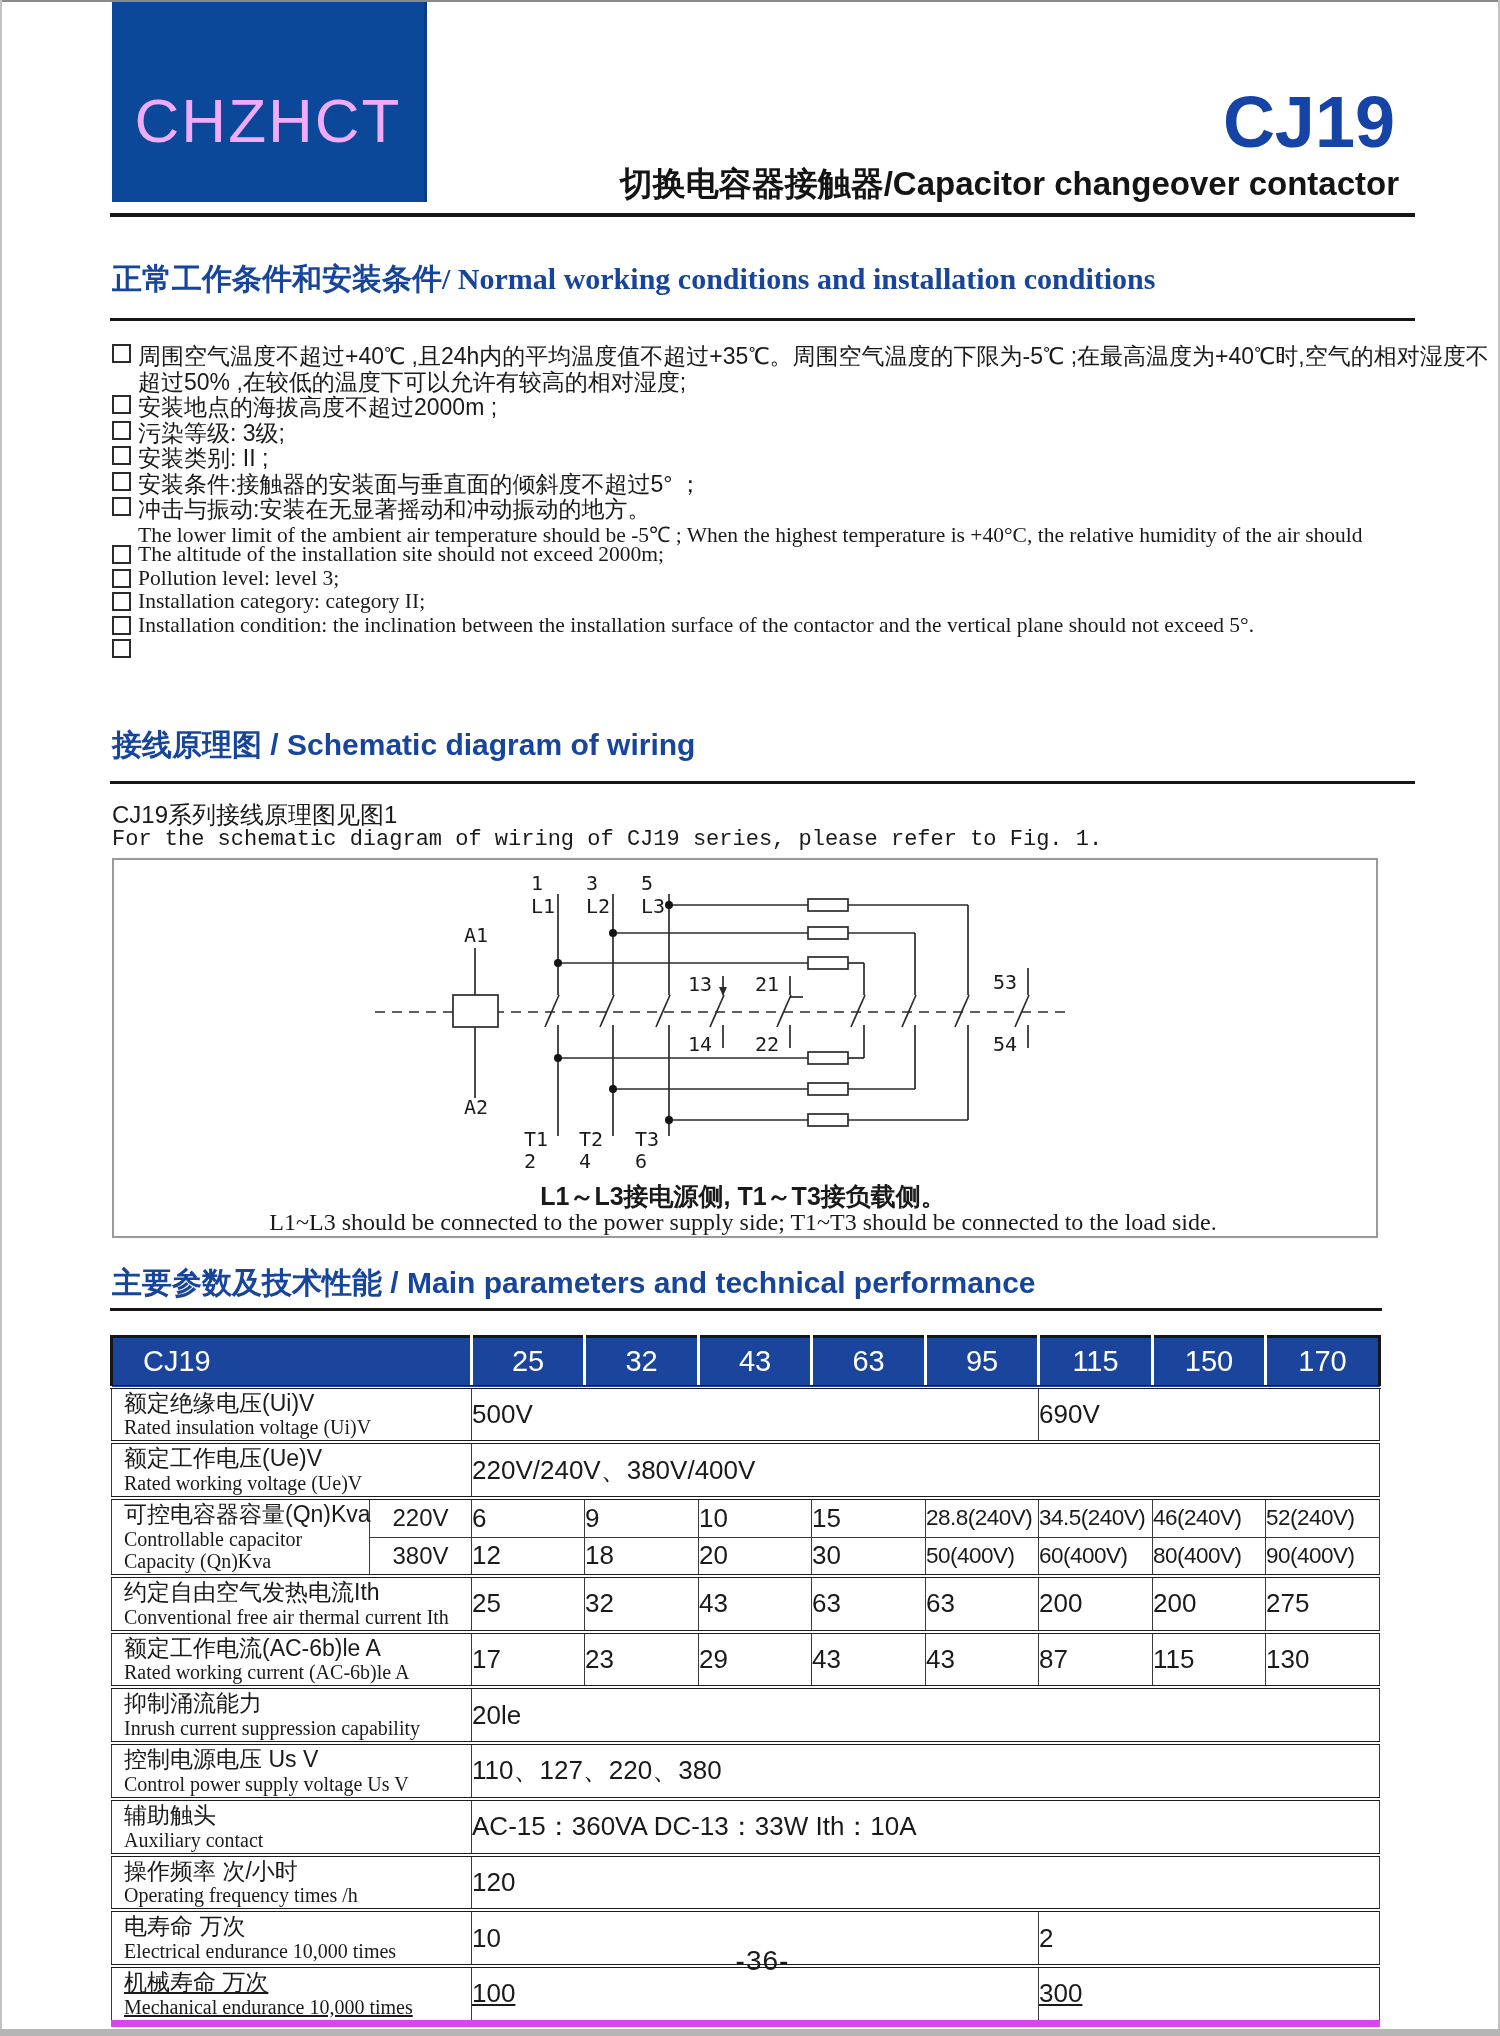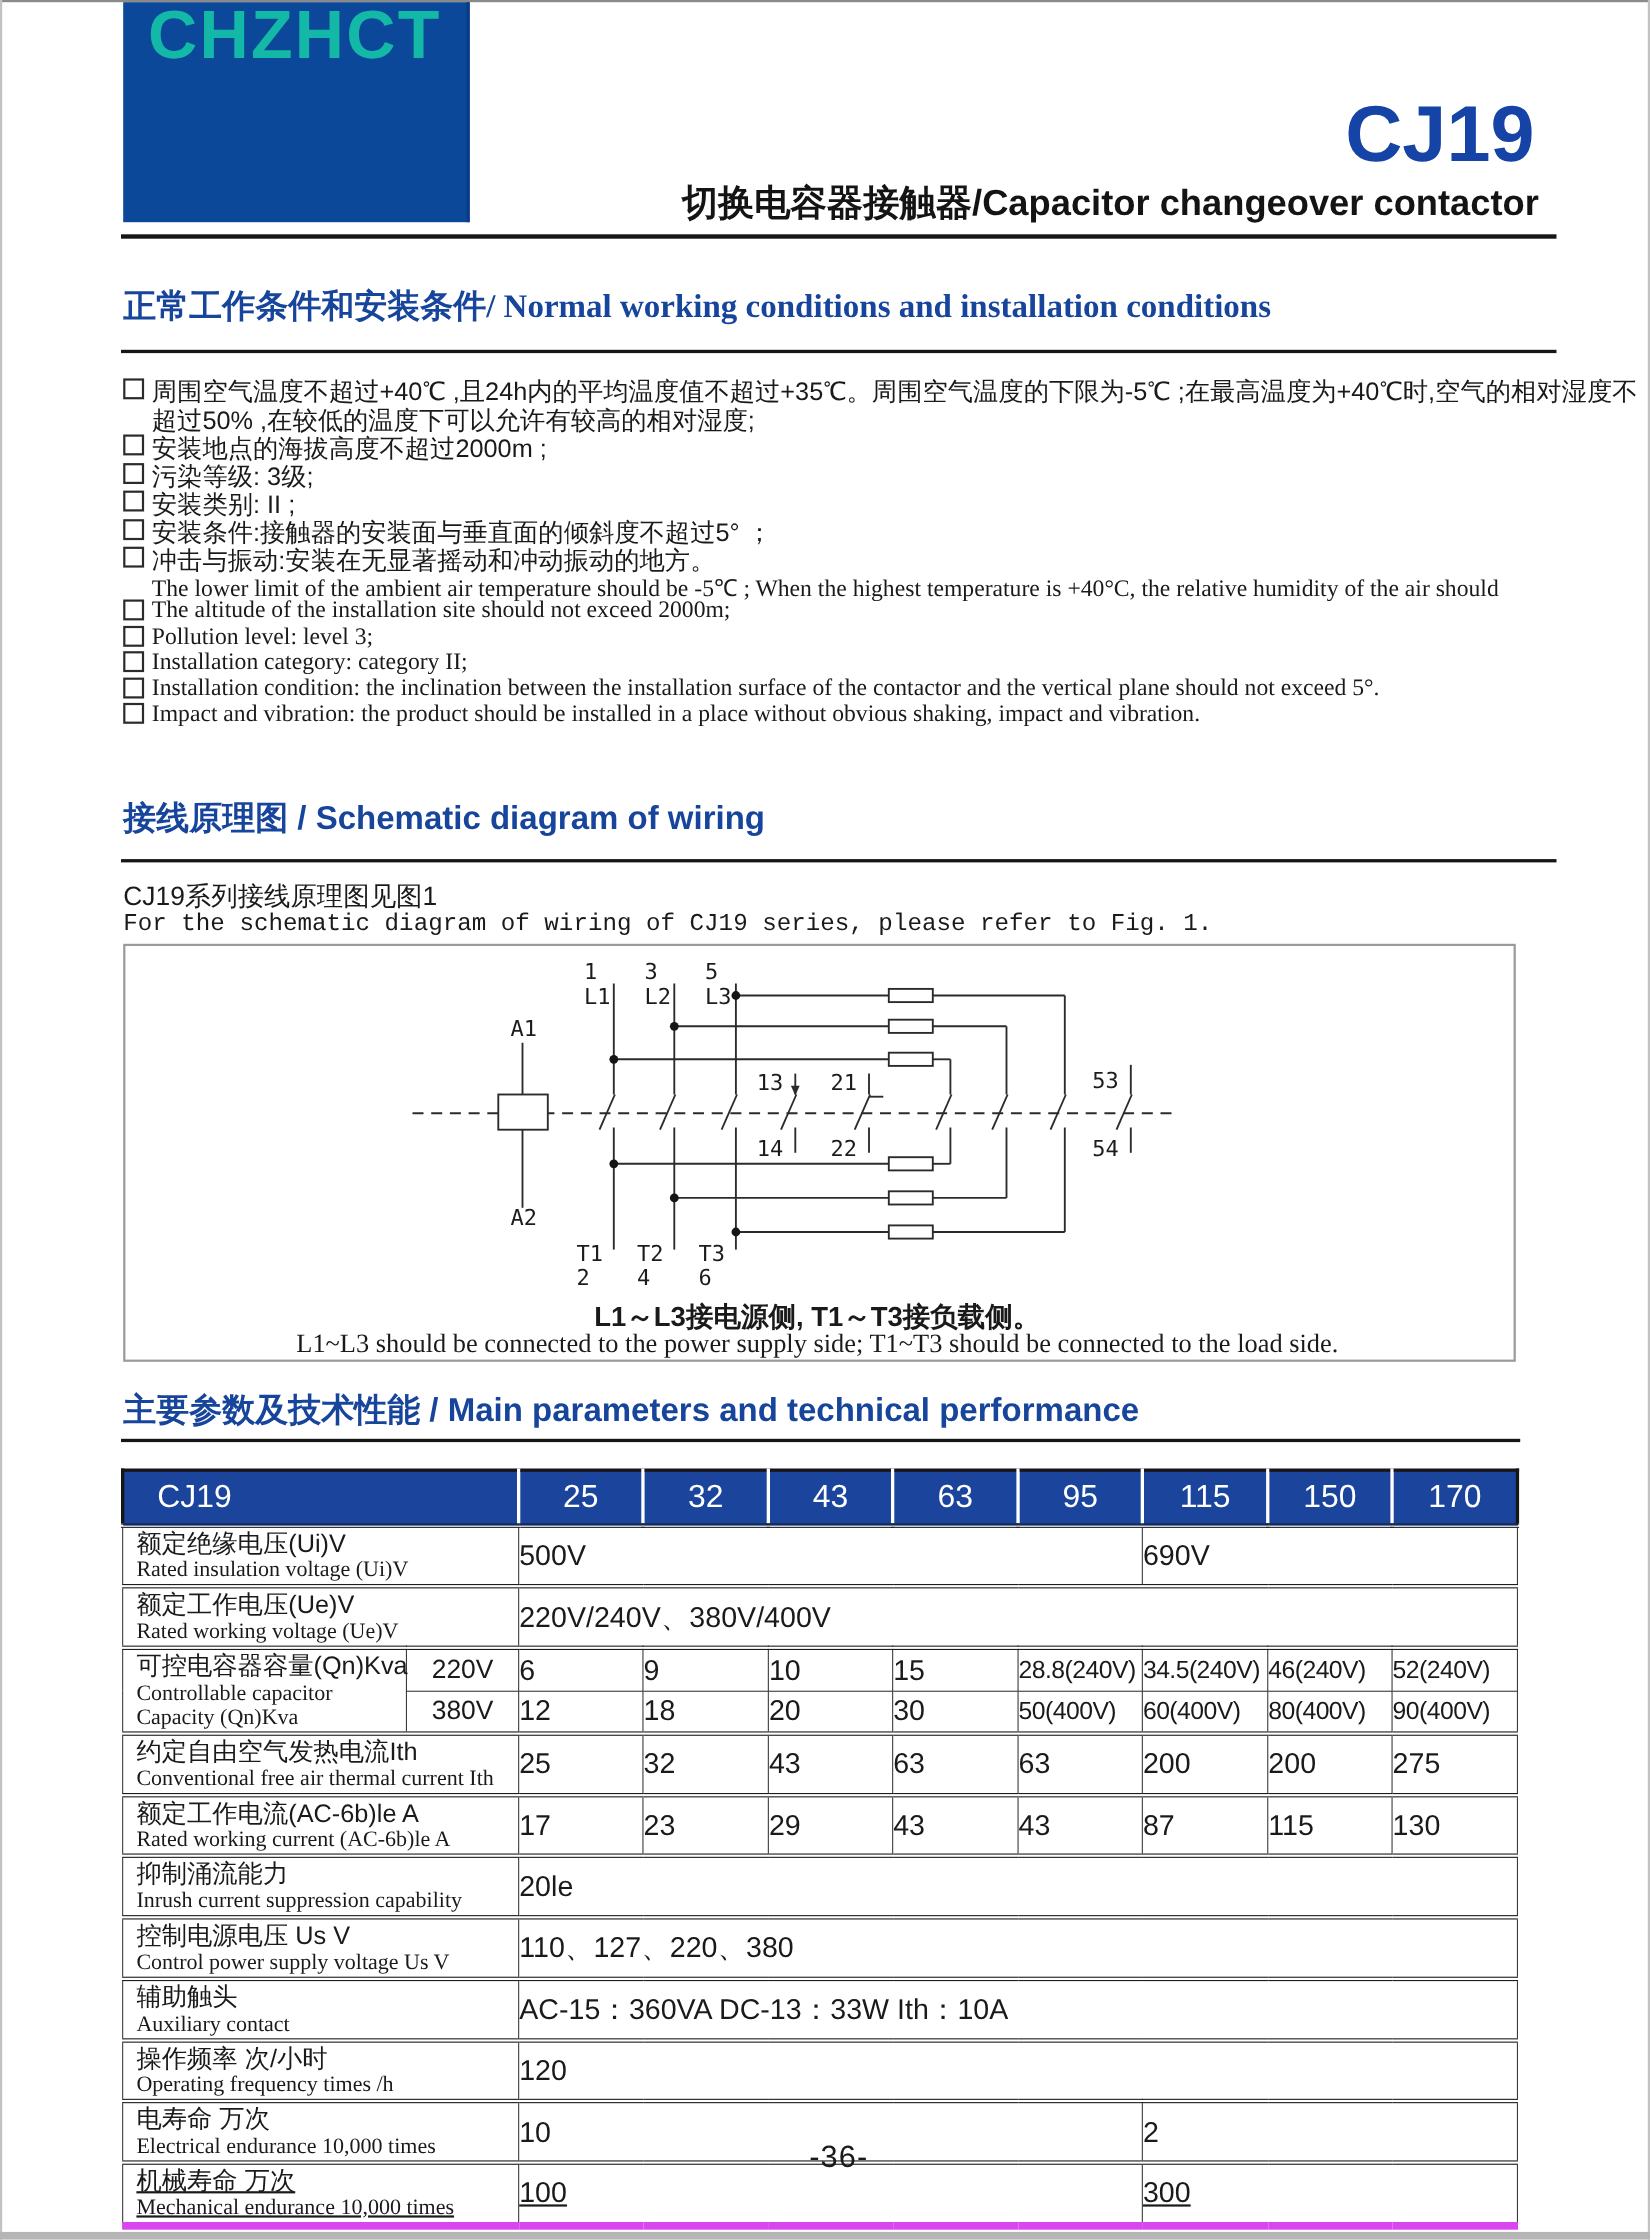--- a/index.html
+++ b/index.html
@@ -11,21 +11,21 @@
   .serif{font-family:Liberation Mono, monospace;}
 
   
   .page-top-line{left:0;top:0;width:1500px;height:2px;background:#8a8a8a;}
   .page-left-line{left:0;top:0;width:2px;height:2036px;background:#c2c2c2;}
   .page-right-line{right:0;top:0;width:2px;height:2036px;background:#c2c2c2;}
   .page-bottom-bar{left:0;bottom:0;width:1500px;height:7px;background:#b5b5b5;}
 
   
   .logo-block{left:112px;top:2px;width:312px;height:200px;background:#0b4899;border-right:3px solid #0a3c86;}
-  .logo-text{width:100%;text-align:center;color:#14b8a6;font-weight:bold;
+  .logo-text{width:100%;text-align:center;margin-top:88px;color:#f0abfc;font-weight:normal;
              font-size:62px;letter-spacing:2px;line-height:1;}
   .model-title{right:105px;top:86px;font-size:72px;font-weight:bold;color:#1544a6;line-height:1;}
   .subtitle{right:101px;top:164px;font-size:33px;font-weight:600;color:#141414;line-height:1.2;}
   .header-rule{left:110px;top:213px;width:1305px;height:4px;background:#161616;}
 
   
   .sec-title{font-size:30px;font-weight:bold;color:#17459c;line-height:1.1;}
   .sec-rule{height:3px;background:#161616;}
 
   
@@ -133,21 +133,20 @@
   <div class="cond-line en-line">
       <span class="marker"></span>
       <span class="cond-text">Installation category: category II;</span>
     </div>
   <div class="cond-line en-line">
       <span class="marker"></span>
       <span class="cond-text">Installation condition: the inclination between the installation surface of the contactor and the vertical plane should not exceed 5°.</span>
     </div>
   <div class="cond-line en-line">
       <span class="marker"></span>
-      <span class="cond-text">Impact and vibration: the product should be installed in a place without obvious shaking, impact and vibration.</span>
     </div>
 </div>
 
 <div class="abs sec-title" style="left:112px;top:728px;">接线原理图 / Schematic diagram of wiring</div>
 <div class="abs sec-rule" style="left:110px;top:781px;width:1305px;"></div>
 <div class="abs fig-note-cn">CJ19系列接线原理图见图1</div>
 <div class="abs fig-note-en serif">For the schematic diagram of wiring of CJ19 series, please refer to Fig. 1.</div>
 
 <div class="abs diagram-box"></div>
 <svg class="abs diagram-svg" viewBox="0 0 1288 380">

